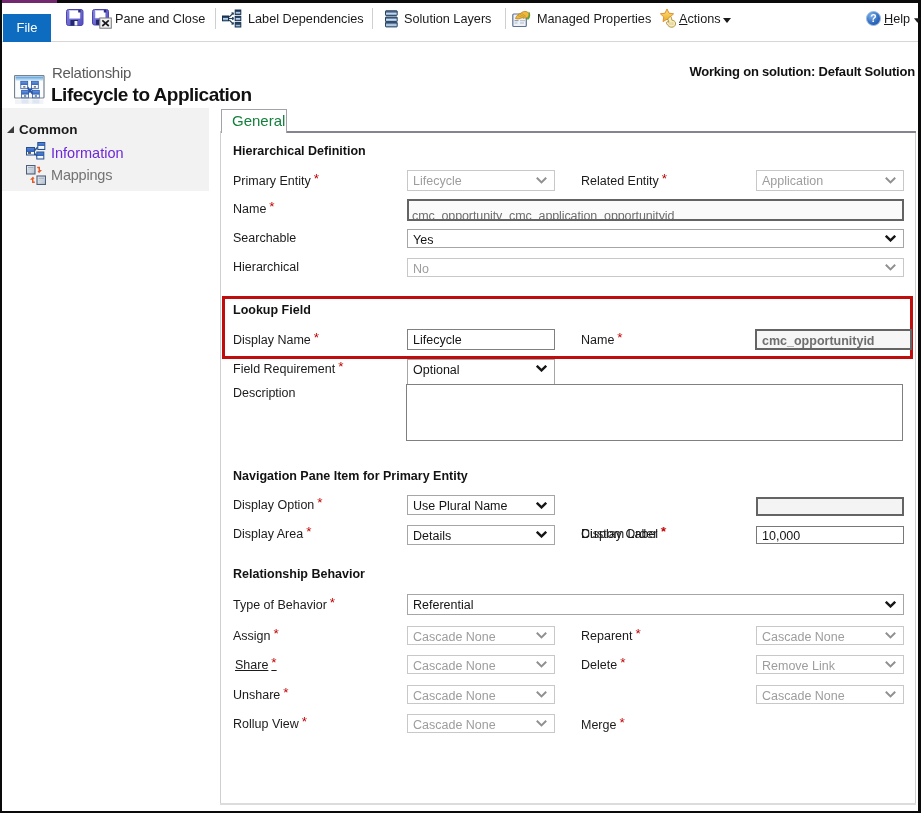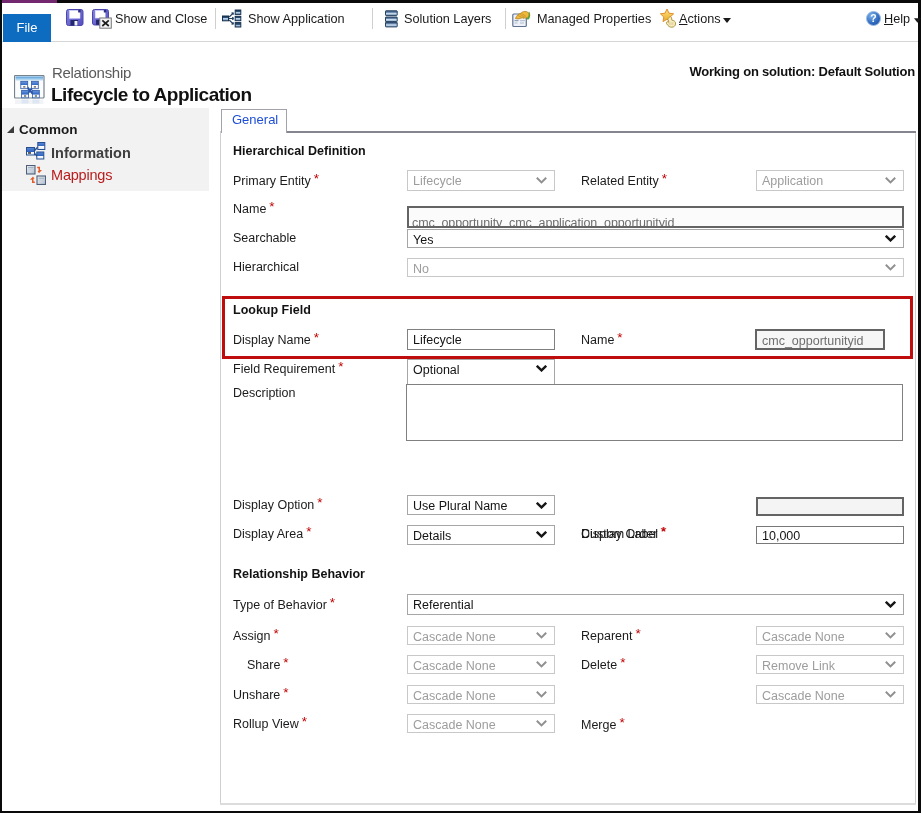--- a/index.html
+++ b/index.html
@@ -47,41 +47,41 @@
 
 <svg class="abs" style="left:92px;top:9px;" width="20" height="20" viewBox="0 0 20 20">
 <rect x="0.5" y="0.5" width="16" height="15.5" rx="2" fill="url(#fg)" stroke="#4b46ae"></rect>
 <rect x="3.2" y="1.5" width="10" height="7.5" fill="#fff" stroke="#d8dcfa" stroke-width="0.5"></rect>
 <rect x="11.8" y="1" width="2.5" height="2.5" fill="#2a2d80"></rect>
 <rect x="4" y="10.8" width="7" height="5" fill="#23276e"></rect>
 <rect x="7.5" y="11.8" width="2.8" height="4" fill="#f0f2ff"></rect>
 <rect x="7.8" y="9" width="11.5" height="10.2" fill="#f2f2f2" stroke="#787878"></rect>
 <path d="M10.3 11.3 L16.8 17 M16.8 11.3 L10.3 17" stroke="#1c1c1c" stroke-width="1.7" fill="none"></path>
 </svg>
-<div class="tbtxt" style="left:115px;top:12px;">Show and Close</div>
+<div class="tbtxt" style="left:115px;top:12px;">Pane and Close</div>
 
 <div class="sep" style="left:215px;"></div>
 
 <svg class="abs" style="left:222px;top:9px;" width="20" height="19" viewBox="0 0 20 19">
 <linearGradient id="sdb" x1="0" y1="0" x2="0" y2="1">
         <stop offset="0" stop-color="#16314f"></stop>
         <stop offset="0.45" stop-color="#3a5d86"></stop>
         <stop offset="0.5" stop-color="#bcd4ea"></stop>
         <stop offset="1" stop-color="#6d8cb0"></stop>
       </linearGradient>
 <path d="M7 9.5 L11.8 9.5 M11.8 9.5 L10.2 8.2 M11.8 9.5 L10.2 10.8" stroke="#24405f" stroke-width="1.1" fill="none"></path>
 <path d="M7.2 8 L11.4 3.8 M11.4 3.8 L9.4 4 M11.4 3.8 L11.2 5.8" stroke="#24405f" stroke-width="1.1" fill="none"></path>
 <path d="M7.2 11 L11.4 15.2 M11.4 15.2 L9.4 15 M11.4 15.2 L11.2 13.2" stroke="#24405f" stroke-width="1.1" fill="none"></path>
 <rect x="0.5" y="7" width="6" height="4.8" fill="url(#sdb)" stroke="#16314f"></rect>
 <rect x="13.2" y="1" width="5.6" height="4.4" fill="url(#sdb)" stroke="#16314f"></rect>
 <rect x="13.2" y="7.3" width="5.6" height="4.4" fill="url(#sdb)" stroke="#16314f"></rect>
 <rect x="13.2" y="13.6" width="5.6" height="4.4" fill="url(#sdb)" stroke="#16314f"></rect>
 </svg>
 
-<div class="tbtxt" style="left:248px;top:12px;">Show Application</div>
+<div class="tbtxt" style="left:248px;top:12px;">Label Dependencies</div>
 
 <div class="sep" style="left:372px;"></div>
 
 <svg class="abs" style="left:385px;top:10px;" width="13" height="18" viewBox="0 0 13 18">
 <linearGradient id="sl" x1="0" y1="0" x2="0" y2="1">
         <stop offset="0" stop-color="#35527a"></stop>
         <stop offset="0.45" stop-color="#7c9cc4"></stop>
         <stop offset="0.5" stop-color="#cfe0f0"></stop>
         <stop offset="1" stop-color="#87a6c8"></stop>
       </linearGradient>
@@ -187,89 +187,90 @@
         <stop offset="0.56" stop-color="#ffffff"></stop>
         <stop offset="1" stop-color="#dde7f4"></stop>
       </linearGradient>
 <path d="M8 9 L12 5 M8 11 L12 15" stroke="#27508f" stroke-width="1.6" fill="none"></path>
 <rect x="0.5" y="5.5" width="8" height="7.5" fill="url(#ib)" stroke="#27508f"></rect>
 <rect x="11.8" y="0.5" width="7" height="7" fill="url(#ib)" stroke="#27508f"></rect>
 <rect x="10.8" y="10" width="7" height="7" fill="url(#ib)" stroke="#27508f"></rect>
 <rect x="2" y="10.2" width="3" height="1.5" fill="#333"></rect>
 </svg>
 
-<div class="abs" style="left:51px;top:145px;font-size:14.5px;color:#404040;font-weight:bold;">Information</div>
+<div class="abs" style="left:51px;top:145px;font-size:14.5px;color:#6d28d9;">Information</div>
 <svg class="abs" style="left:26px;top:165px;" width="20" height="20" viewBox="0 0 20 20">
 <linearGradient id="mg" x1="0" y1="0" x2="1" y2="1">
         <stop offset="0" stop-color="#f5f7f9"></stop>
         <stop offset="1" stop-color="#aebccd"></stop>
       </linearGradient>
 <rect x="0.5" y="0.5" width="8.5" height="8.5" fill="url(#mg)" stroke="#4e5f78" stroke-width="1.1"></rect>
 <rect x="2" y="2.2" width="5.5" height="1" fill="#9aa8ba"></rect>
       <rect x="2" y="4.2" width="5.5" height="1" fill="#c3cdd9"></rect>
 <rect x="11" y="11" width="8.5" height="8.5" fill="url(#mg)" stroke="#4e5f78" stroke-width="1.1"></rect>
 <rect x="12.5" y="12.7" width="5.5" height="1" fill="#9aa8ba"></rect>
       <rect x="12.5" y="14.7" width="5.5" height="1" fill="#c3cdd9"></rect>
 <path d="M11.2 1.8 L14 1.8 L14 5 L16 5 L13 8.2 L11.5 6 L12.5 6 L12.5 3.2 L11.2 3.2 Z" fill="#e35b28"></path>
 <path d="M8.8 18 L6 18 L6 14.8 L4 14.8 L7 11.6 L8.5 13.8 L7.5 13.8 L7.5 16.6 L8.8 16.6 Z" fill="#e35b28"></path>
 </svg>
 
-<div class="abs" style="left:51px;top:167px;font-size:14.5px;color:#b91c1c;letter-spacing:-0.2px;">Mappings</div>
+<div class="abs" style="left:51px;top:167px;font-size:14.5px;color:#737373;letter-spacing:-0.2px;">Mappings</div>
 
 <div class="abs" style="left:220px;top:131px;width:1px;height:673px;background:#cfcfcf;"></div>
 <div class="abs" style="left:915px;top:131px;width:1px;height:673px;background:#cfcfcf;"></div>
 <div class="abs" style="left:220px;top:803px;width:696px;height:2px;background:#dcdcdc;"></div>
 <div class="abs" style="left:221px;top:131px;width:695px;height:1.5px;background:#85858f;"></div>
 
 <div class="abs" style="left:221px;top:109px;width:66px;height:24px;background:#fff;border:1px solid #a2a2aa;border-bottom:none;box-sizing:border-box;"></div>
-<div class="abs" style="left:232px;top:112px;font-size:13px;color:#1d4ed8;">General</div>
+<div class="abs" style="left:232px;top:112px;font-size:15px;color:#15803d;">General</div>
 
 <div class="hdr" style="left:233px;top:144px;">Hierarchical Definition</div>
 
 <div class="lbl" style="left:233px;top:173px;">Primary Entity<span class="req">*</span></div>
 <div class="fld dis" style="left:407px;top:170px;width:148px;height:21px;">Lifecycle</div>
 <svg class="ch" style="left:536px;top:177px;" width="11" height="7" viewBox="0 0 11 7">
       <path d="M0.8 0.8 L5.5 5.4 L10.2 0.8" stroke="#909090" stroke-width="2" fill="none"></path>
     </svg>
 <div class="lbl" style="left:581px;top:173px;">Related Entity<span class="req">*</span></div>
 <div class="fld dis" style="left:756px;top:170px;width:148px;height:21px;">Application</div>
 <svg class="ch" style="left:885px;top:177px;" width="11" height="7" viewBox="0 0 11 7">
       <path d="M0.8 0.8 L5.5 5.4 L10.2 0.8" stroke="#909090" stroke-width="2" fill="none"></path>
     </svg>
 
 <div class="lbl" style="left:233px;top:201px;">Name<span class="req">*</span></div>
-<div class="fld dk" style="left:407px;top:206px;width:497px;height:22px;padding-top:8px;padding-left:3px;letter-spacing:-0.1px;">cmc_opportunity_cmc_application_opportunityid</div>
+<div class="fld dk" style="left:407px;top:199px;width:497px;height:22px;padding-top:8px;padding-left:3px;letter-spacing:-0.1px;">cmc_opportunity_cmc_application_opportunityid</div>
 
 <div class="lbl" style="left:233px;top:231px;">Searchable</div>
 <div class="fld en" style="left:407px;top:229px;width:497px;height:19px;">Yes</div>
 <svg class="ch" style="left:885px;top:235px;" width="11" height="7" viewBox="0 0 11 7">
       <path d="M0.8 0.8 L5.5 5.4 L10.2 0.8" stroke="#161616" stroke-width="2.4" fill="none"></path>
     </svg>
 
 <div class="lbl" style="left:233px;top:260px;">Hierarchical</div>
 <div class="fld dis" style="left:407px;top:258px;width:497px;height:19px;">No</div>
 <svg class="ch" style="left:885px;top:264px;" width="11" height="7" viewBox="0 0 11 7">
       <path d="M0.8 0.8 L5.5 5.4 L10.2 0.8" stroke="#909090" stroke-width="2" fill="none"></path>
     </svg>
 
 <div class="abs" style="left:222px;top:296px;width:691px;height:63px;border:3px solid #bf0d0d;box-sizing:border-box;"></div>
 <div class="hdr" style="left:233px;top:303px;">Lookup Field</div>
 <div class="lbl" style="left:233px;top:332px;">Display Name<span class="req">*</span></div>
 <div class="fld en" style="left:407px;top:329px;width:148px;height:21px;border-color:#808080;">Lifecycle</div>
 <div class="lbl" style="left:581px;top:332px;">Name<span class="req">*</span></div>
-<div class="fld dk" style="left:755px;top:329px;width:130px;height:21px;background:#f6f6f6;">cmc_opportunityid</div>
+<div class="fld dk" style="left:755px;top:329px;width:157px;height:21px;background:#f6f6f6;font-weight:bold;">cmc_opportunityid</div>
 
 <div class="lbl" style="left:233px;top:361px;">Field Requirement<span class="req">*</span></div>
 <div class="fld en" style="left:407px;top:359px;width:148px;height:33px;">Optional</div>
 <svg class="ch" style="left:536px;top:365px;" width="11" height="7" viewBox="0 0 11 7">
       <path d="M0.8 0.8 L5.5 5.4 L10.2 0.8" stroke="#161616" stroke-width="2.4" fill="none"></path>
     </svg>
 <div class="lbl" style="left:233px;top:386px;">Description</div>
 <div class="fld en" style="left:406px;top:384px;width:497px;height:57px;border-color:#808080;"></div>
 
+<div class="hdr" style="left:233px;top:469px;">Navigation Pane Item for Primary Entity</div>
 <div class="lbl" style="left:233px;top:497px;">Display Option<span class="req">*</span></div>
 <div class="fld en" style="left:407px;top:495px;width:148px;height:20px;">Use Plural Name</div>
 <svg class="ch" style="left:536px;top:502px;" width="11" height="7" viewBox="0 0 11 7">
       <path d="M0.8 0.8 L5.5 5.4 L10.2 0.8" stroke="#161616" stroke-width="2.4" fill="none"></path>
     </svg>
 <div class="lbl" style="left:581px;top:526px;">Custom Label<span class="req">*</span></div>
 <div class="fld dk" style="left:756px;top:497px;width:148px;height:19px;background:#f4f4f4;"></div>
 
 <div class="lbl" style="left:233px;top:526px;">Display Area<span class="req">*</span></div>
 <div class="fld en" style="left:407px;top:525px;width:148px;height:20px;">Details</div>
@@ -290,21 +291,21 @@
 <div class="fld dis" style="left:407px;top:626px;width:148px;height:19px;">Cascade None</div>
 <svg class="ch" style="left:536px;top:632px;" width="11" height="7" viewBox="0 0 11 7">
       <path d="M0.8 0.8 L5.5 5.4 L10.2 0.8" stroke="#909090" stroke-width="2" fill="none"></path>
     </svg>
 <div class="lbl" style="left:581px;top:628px;">Reparent<span class="req">*</span></div>
 <div class="fld dis" style="left:756px;top:626px;width:148px;height:19px;">Cascade None</div>
 <svg class="ch" style="left:885px;top:632px;" width="11" height="7" viewBox="0 0 11 7">
       <path d="M0.8 0.8 L5.5 5.4 L10.2 0.8" stroke="#909090" stroke-width="2" fill="none"></path>
     </svg>
 
-<div class="lbl" style="left:247px;top:657px;">Share<span class="req">*</span></div>
+<div class="lbl" style="left:235px;top:657px;text-decoration:underline;">Share<span class="req">*</span></div>
 <div class="fld dis" style="left:407px;top:655px;width:148px;height:19px;">Cascade None</div>
 <svg class="ch" style="left:536px;top:661px;" width="11" height="7" viewBox="0 0 11 7">
       <path d="M0.8 0.8 L5.5 5.4 L10.2 0.8" stroke="#909090" stroke-width="2" fill="none"></path>
     </svg>
 <div class="lbl" style="left:581px;top:657px;">Delete<span class="req">*</span></div>
 <div class="fld dis" style="left:756px;top:655px;width:148px;height:19px;">Remove Link</div>
 <svg class="ch" style="left:885px;top:661px;" width="11" height="7" viewBox="0 0 11 7">
       <path d="M0.8 0.8 L5.5 5.4 L10.2 0.8" stroke="#909090" stroke-width="2" fill="none"></path>
     </svg>
 

